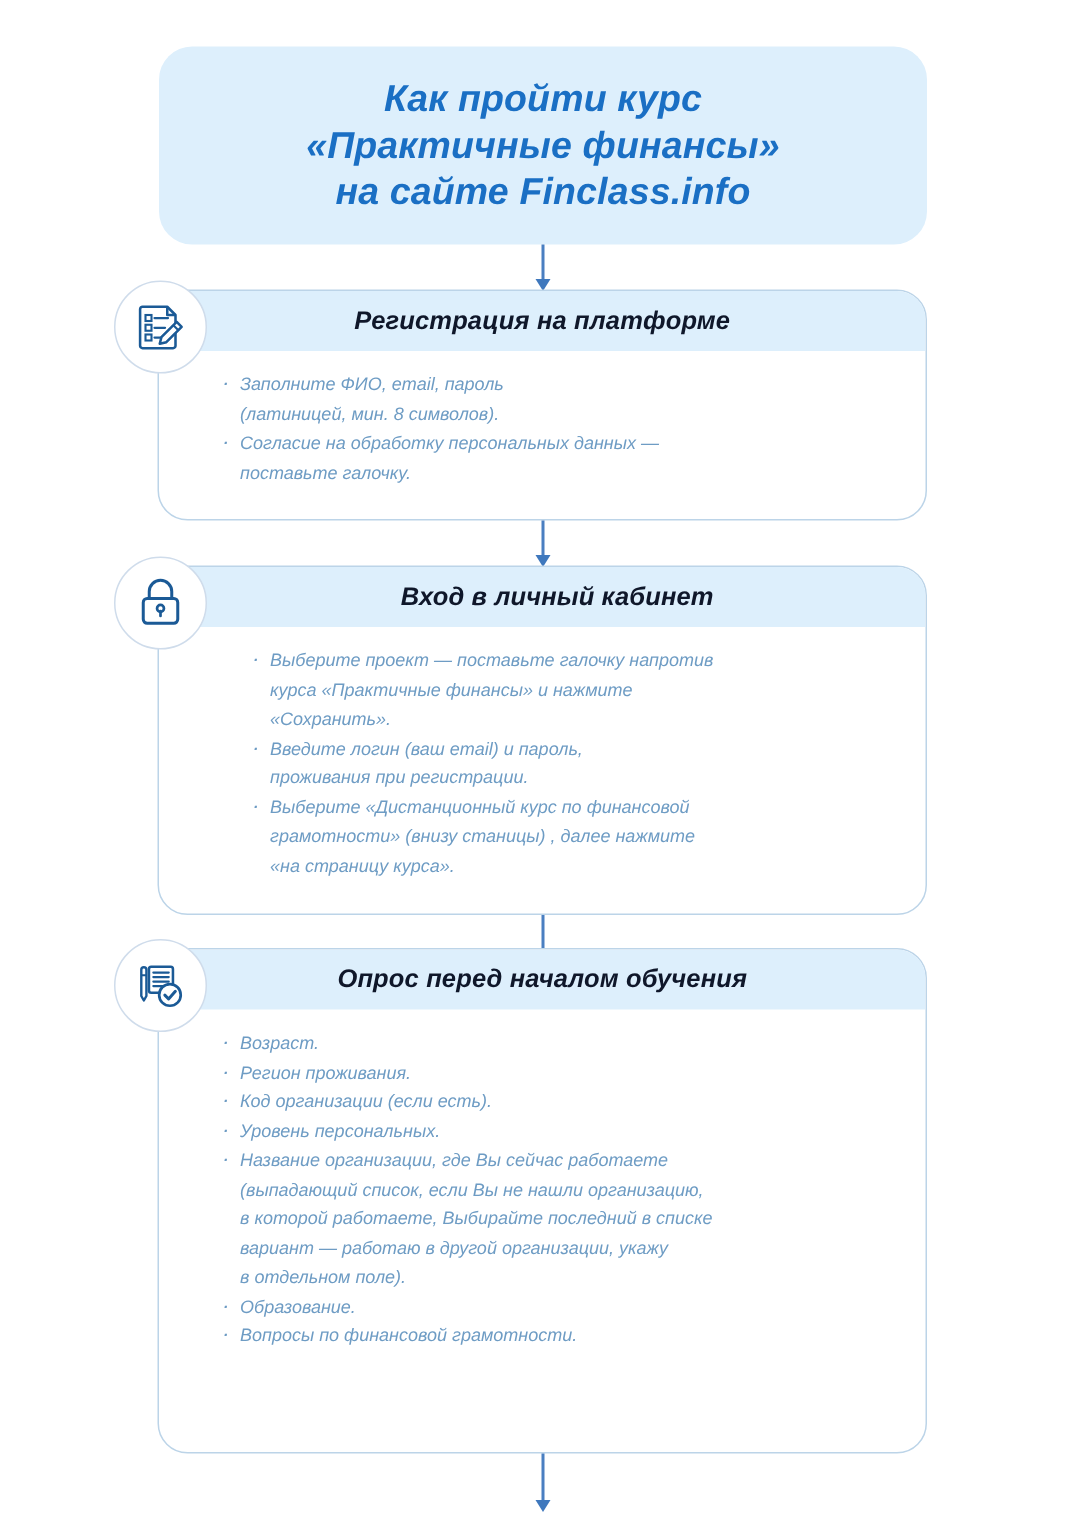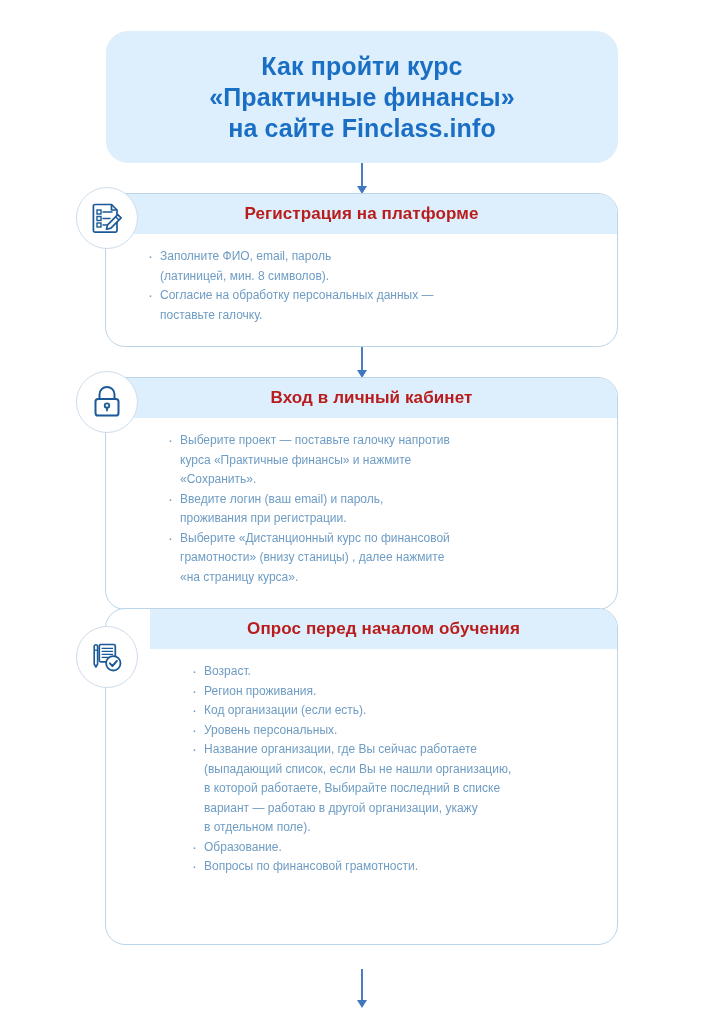--- a/index.html
+++ b/index.html
@@ -12,20 +12,21 @@
     background: #ffffff;
     font-family: "Liberation Sans", "DejaVu Sans", sans-serif;
     overflow: hidden;
     position: relative;
   }
 
   .page {
     position: relative;
     width: 724px;
     height: 1024px;
+    font-style: italic;
   }
 
   
   .title-card {
     position: absolute;
     left: 106px;
     top: 31px;
     width: 512px;
     height: 132px;
     background: #ddeffc;
@@ -76,21 +77,21 @@
     overflow: hidden;
   }
   .card-header {
     background: #ddeffc;
     height: 40px;
     display: flex;
     align-items: center;
     justify-content: center;
   }
   .card-header-title {
-    color: #b91c1c;
+    color: #0f172a;
     font-size: 17px;
     font-weight: bold;
     text-align: center;
     letter-spacing: 0.1px;
   }
   .card-body {
     padding: 13px 20px 16px 42px;
   }
 
   ul.bullets {
@@ -206,21 +207,21 @@
       <rect x="5.5" y="15" width="23" height="16.5" rx="2.6" fill="none" stroke="#1b5a96" stroke-width="2"></rect>
       <circle cx="17" cy="21.6" r="2.3" fill="none" stroke="#1b5a96" stroke-width="1.8"></circle>
       <line x1="17" y1="23.4" x2="17" y2="26.6" stroke="#1b5a96" stroke-width="1.8" stroke-linecap="round"></line>
     </svg>
   </div>
 
   <div class="connector" style="top:610px; height:24px;">
     <span class="head"></span>
   </div>
 
-  <div class="card" style="top:608px; height:337px;padding-left:44px;">
+  <div class="card" style="top:632px; height:337px;">
     <div class="card-header">
       <div class="card-header-title">Опрос перед началом обучения</div>
     </div>
     <div class="card-body">
       <ul class="bullets">
         <li>Возраст.</li>
         <li>Регион проживания.</li>
         <li>Код организации (если есть).</li>
         <li>Уровень персональных.</li>
         <li>Название организации, где Вы сейчас работаете

